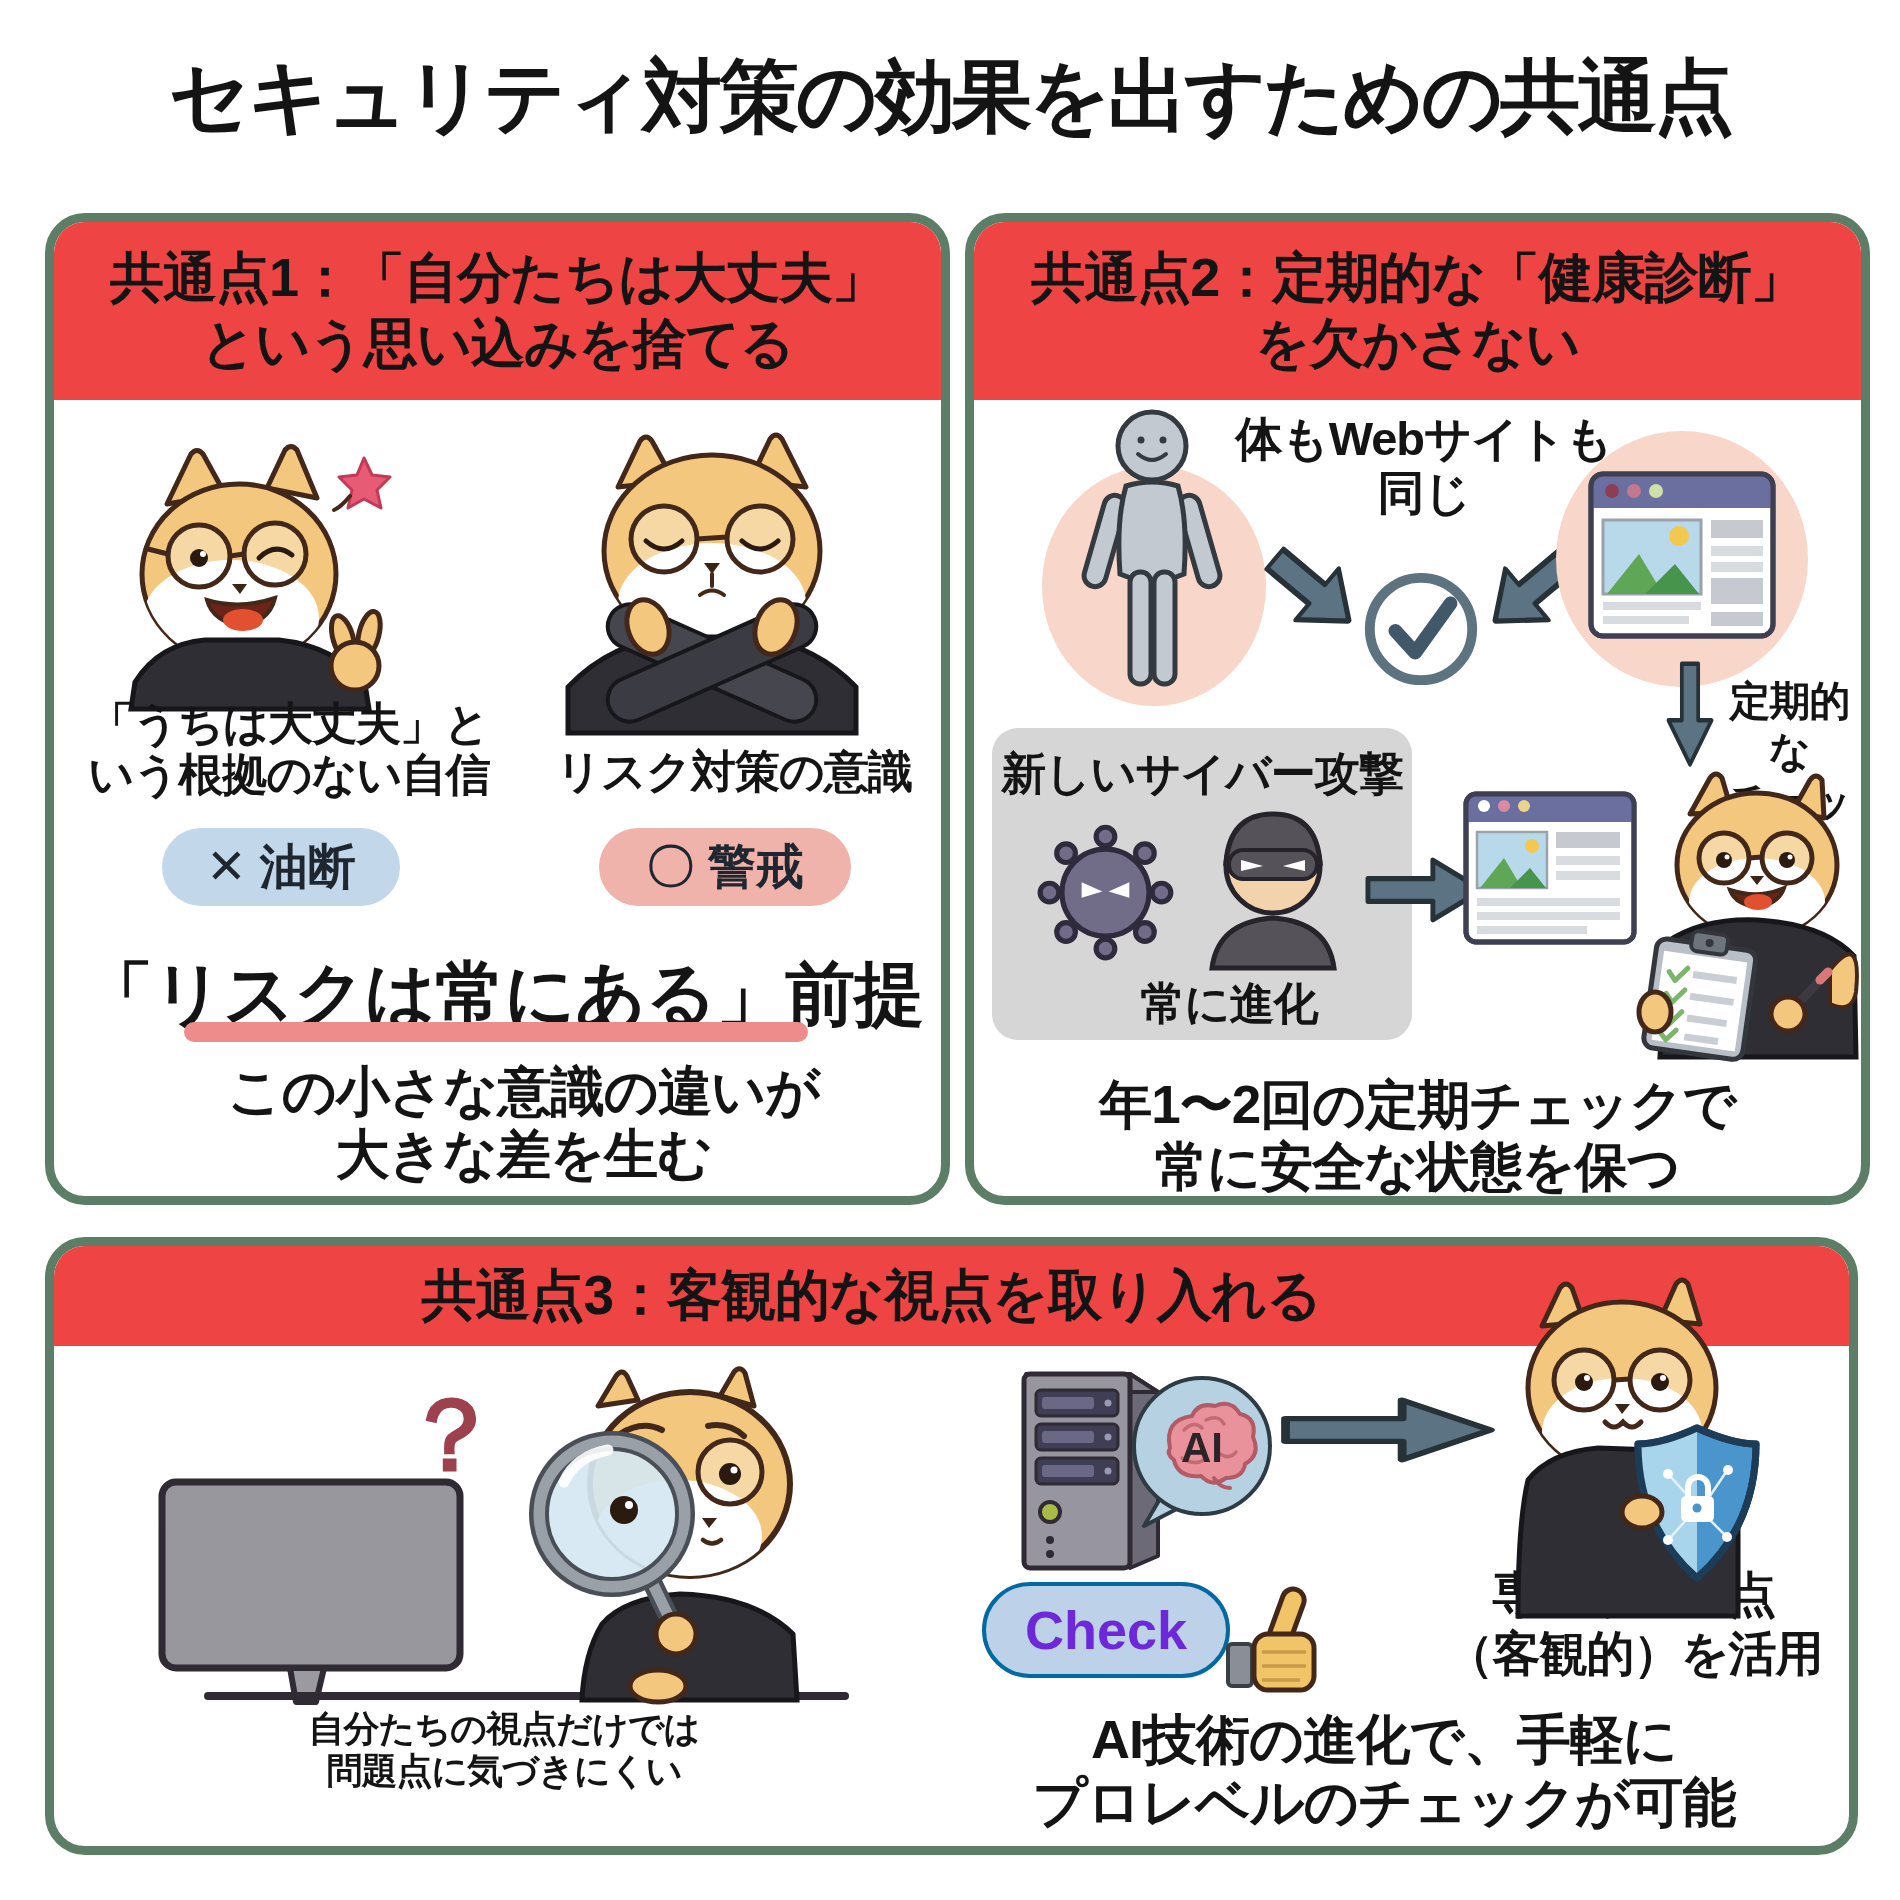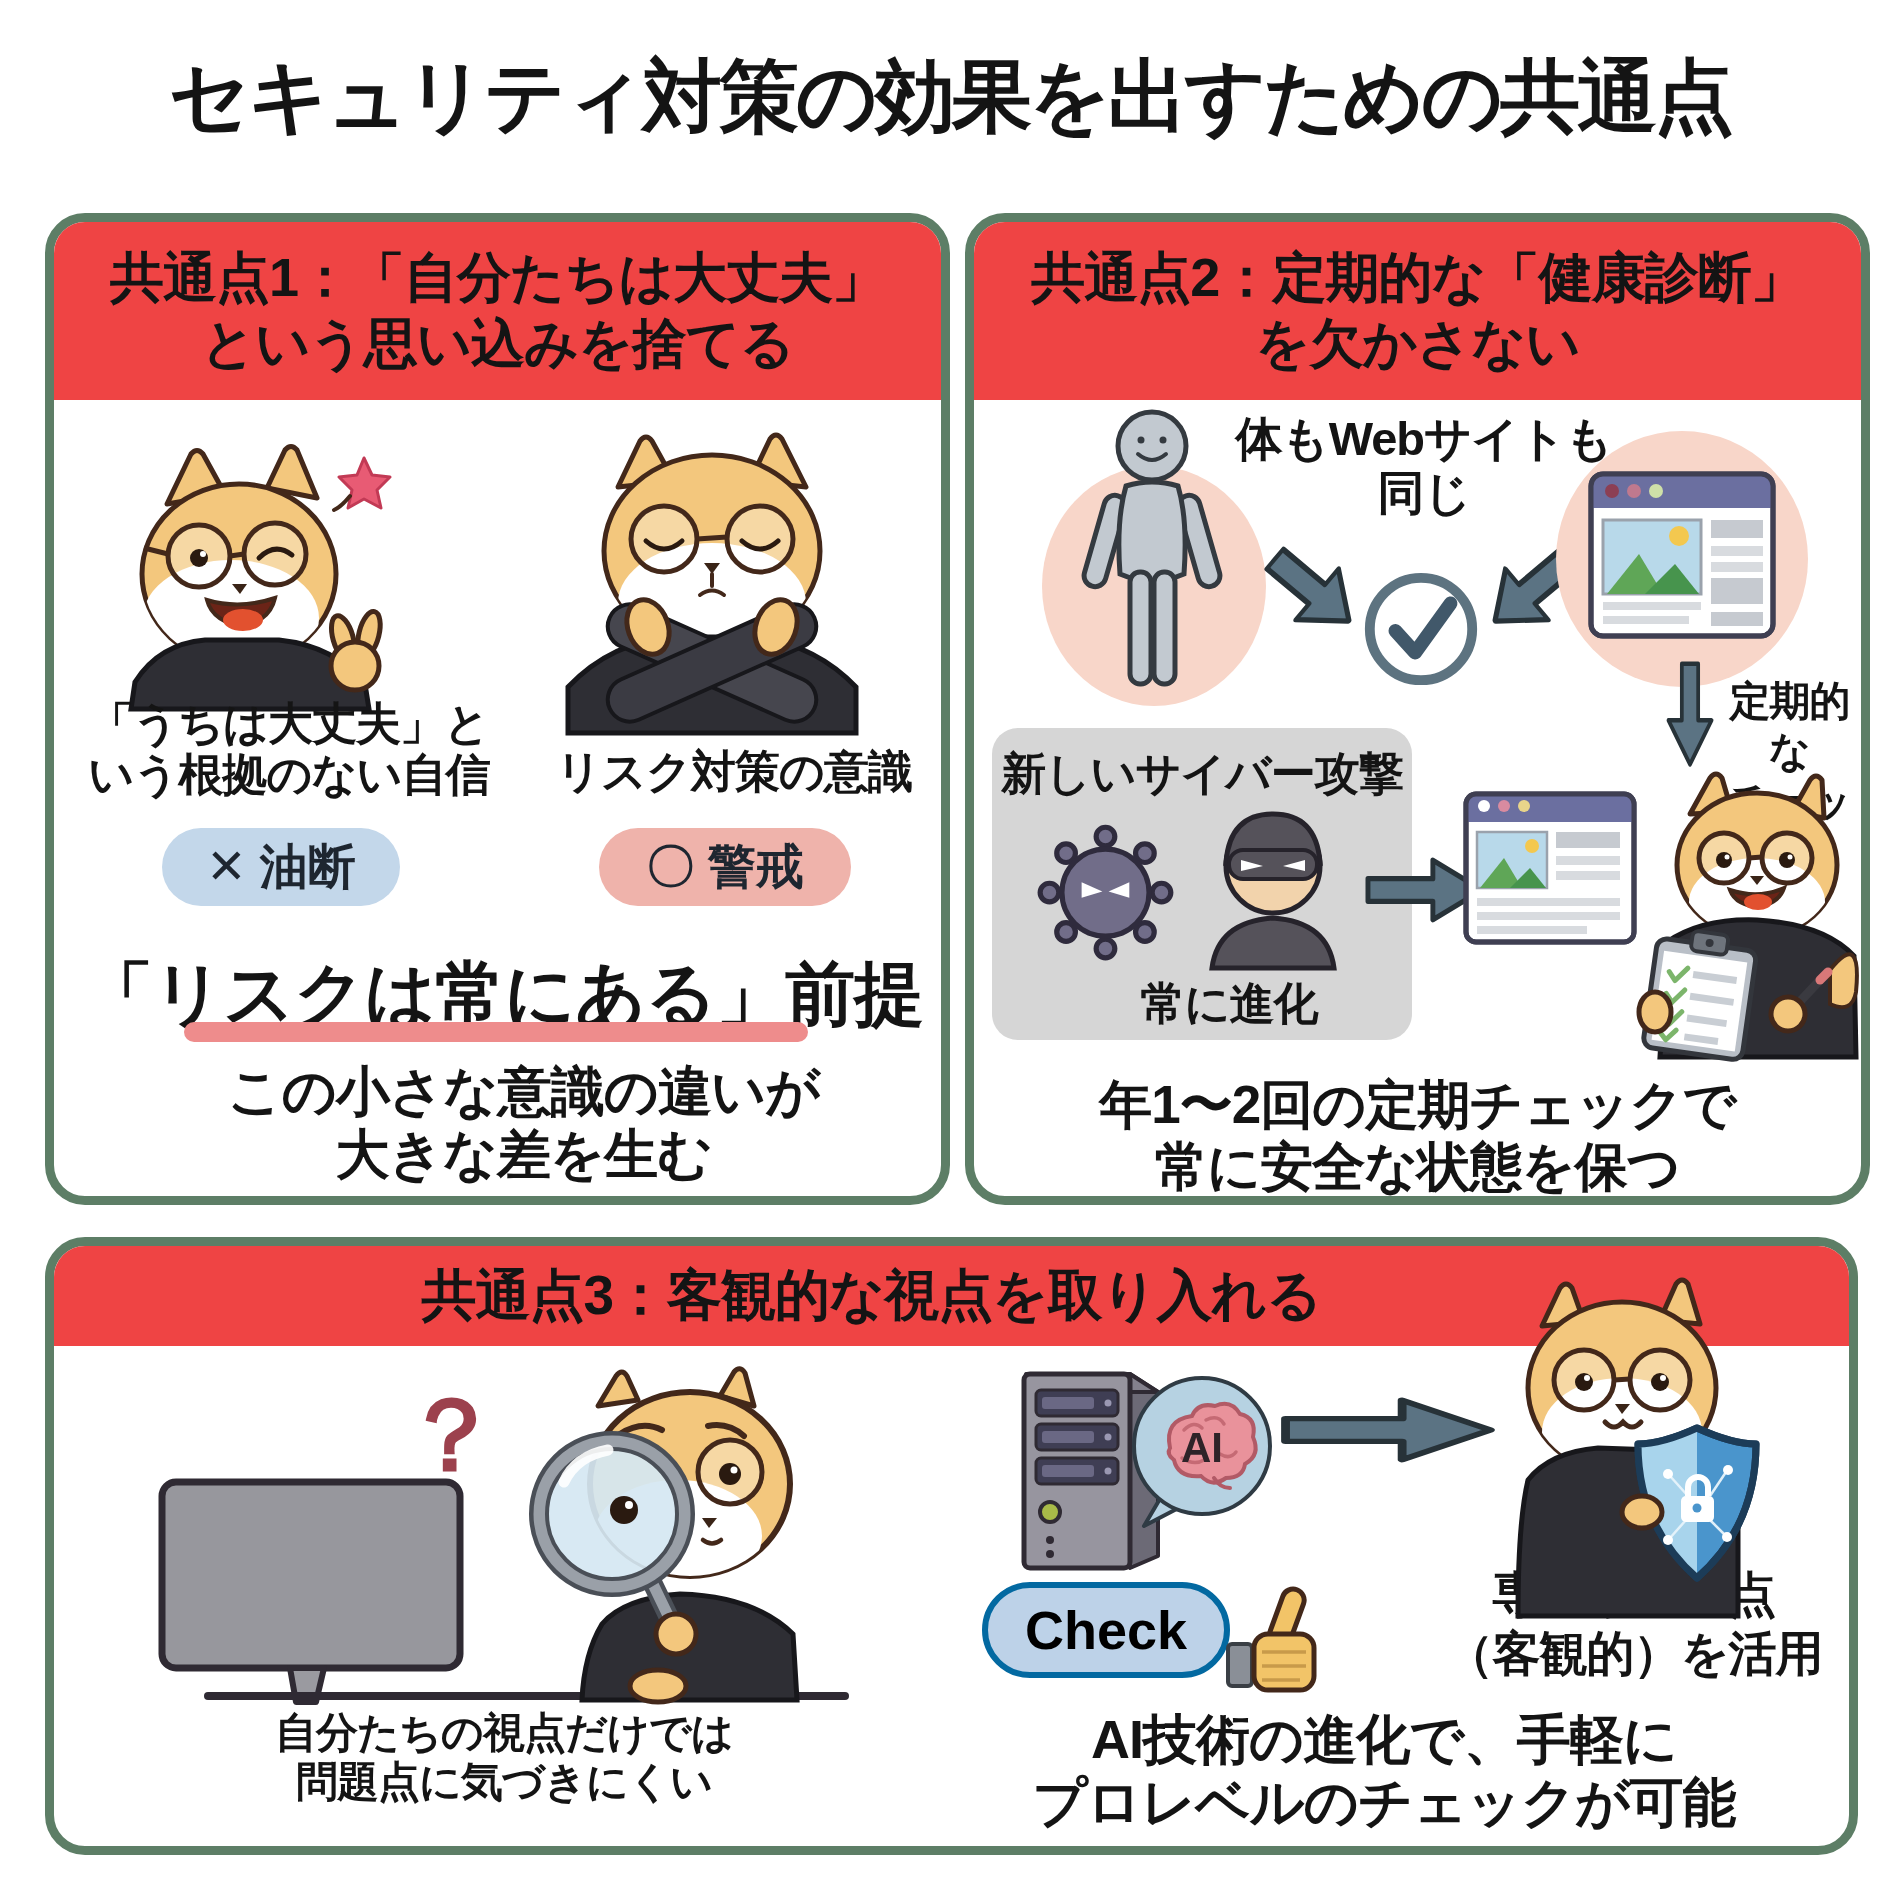--- a/index.html
+++ b/index.html
@@ -51,28 +51,28 @@
   #p2-attack-cap{left:0;width:100%;top:246px;font-size:45px;margin-left:27px;}
   #p2-arrow-c{left:392px;top:632px;width:118px;height:72px;}
   #p2-shiba-clip{left:488px;top:548px;width:397px;height:287px;}
   #p2-conclusion{left:0;width:100%;top:852px;font-size:53px;line-height:1.17;}
 
   
   #p3-monitor{left:100px;top:230px;width:320px;height:228px;}
   #p3-desk{position:absolute;left:150px;top:446px;width:645px;height:8px;background:#2f2a33;border-radius:4px;}
   #p3-qmark{left:346px;top:122px;font-size:102px;color:#9c414d;}
   #p3-shiba-mag{left:398px;top:126px;width:345px;height:328px;}
-  #p3-cap-left{left:50px;top:462px;width:800px;font-size:42px;line-height:1.17;}
+  #p3-cap-left{left:50px;top:462px;width:800px;font-size:36px;line-height:1.17;}
   #p3-server{left:952px;top:112px;width:172px;height:222px;}
   #p3-ai{left:1072px;top:126px;width:152px;height:164px;}
   #p3-arrow{left:1228px;top:148px;width:212px;height:72px;}
   #p3-shiba-shield{left:1438px;top:34px;width:282px;height:336px;z-index:2;}
   #p3-cap-expert{left:1350px;top:320px;width:460px;font-size:48px;line-height:1.22;}
-  #p3-check-pill{left:928px;top:336px;width:248px;height:96px;background:#bdd2e8;border:6px solid #0369a1;
-        border-radius:50px;font-size:54px;font-weight:900;color:#000000;
+  #p3-check-pill{left:928px;top:336px;width:248px;height:96px;background:#bdd2e8;border:4px solid #0369a1;
+        border-radius:50px;font-size:54px;font-weight:900;color:#6d28d9;
         display:flex;align-items:center;justify-content:center;box-sizing:border-box;position:absolute;}
   #p3-thumb{left:1172px;top:338px;width:96px;height:108px;}
   #p3-cap-right{left:890px;top:462px;width:880px;font-size:54px;line-height:1.17;}
 </style>
 </head>
 <body>
 
 <div class="page">
 
   <div class="title">セキュリティ対策の効果を出すための共通点</div>

